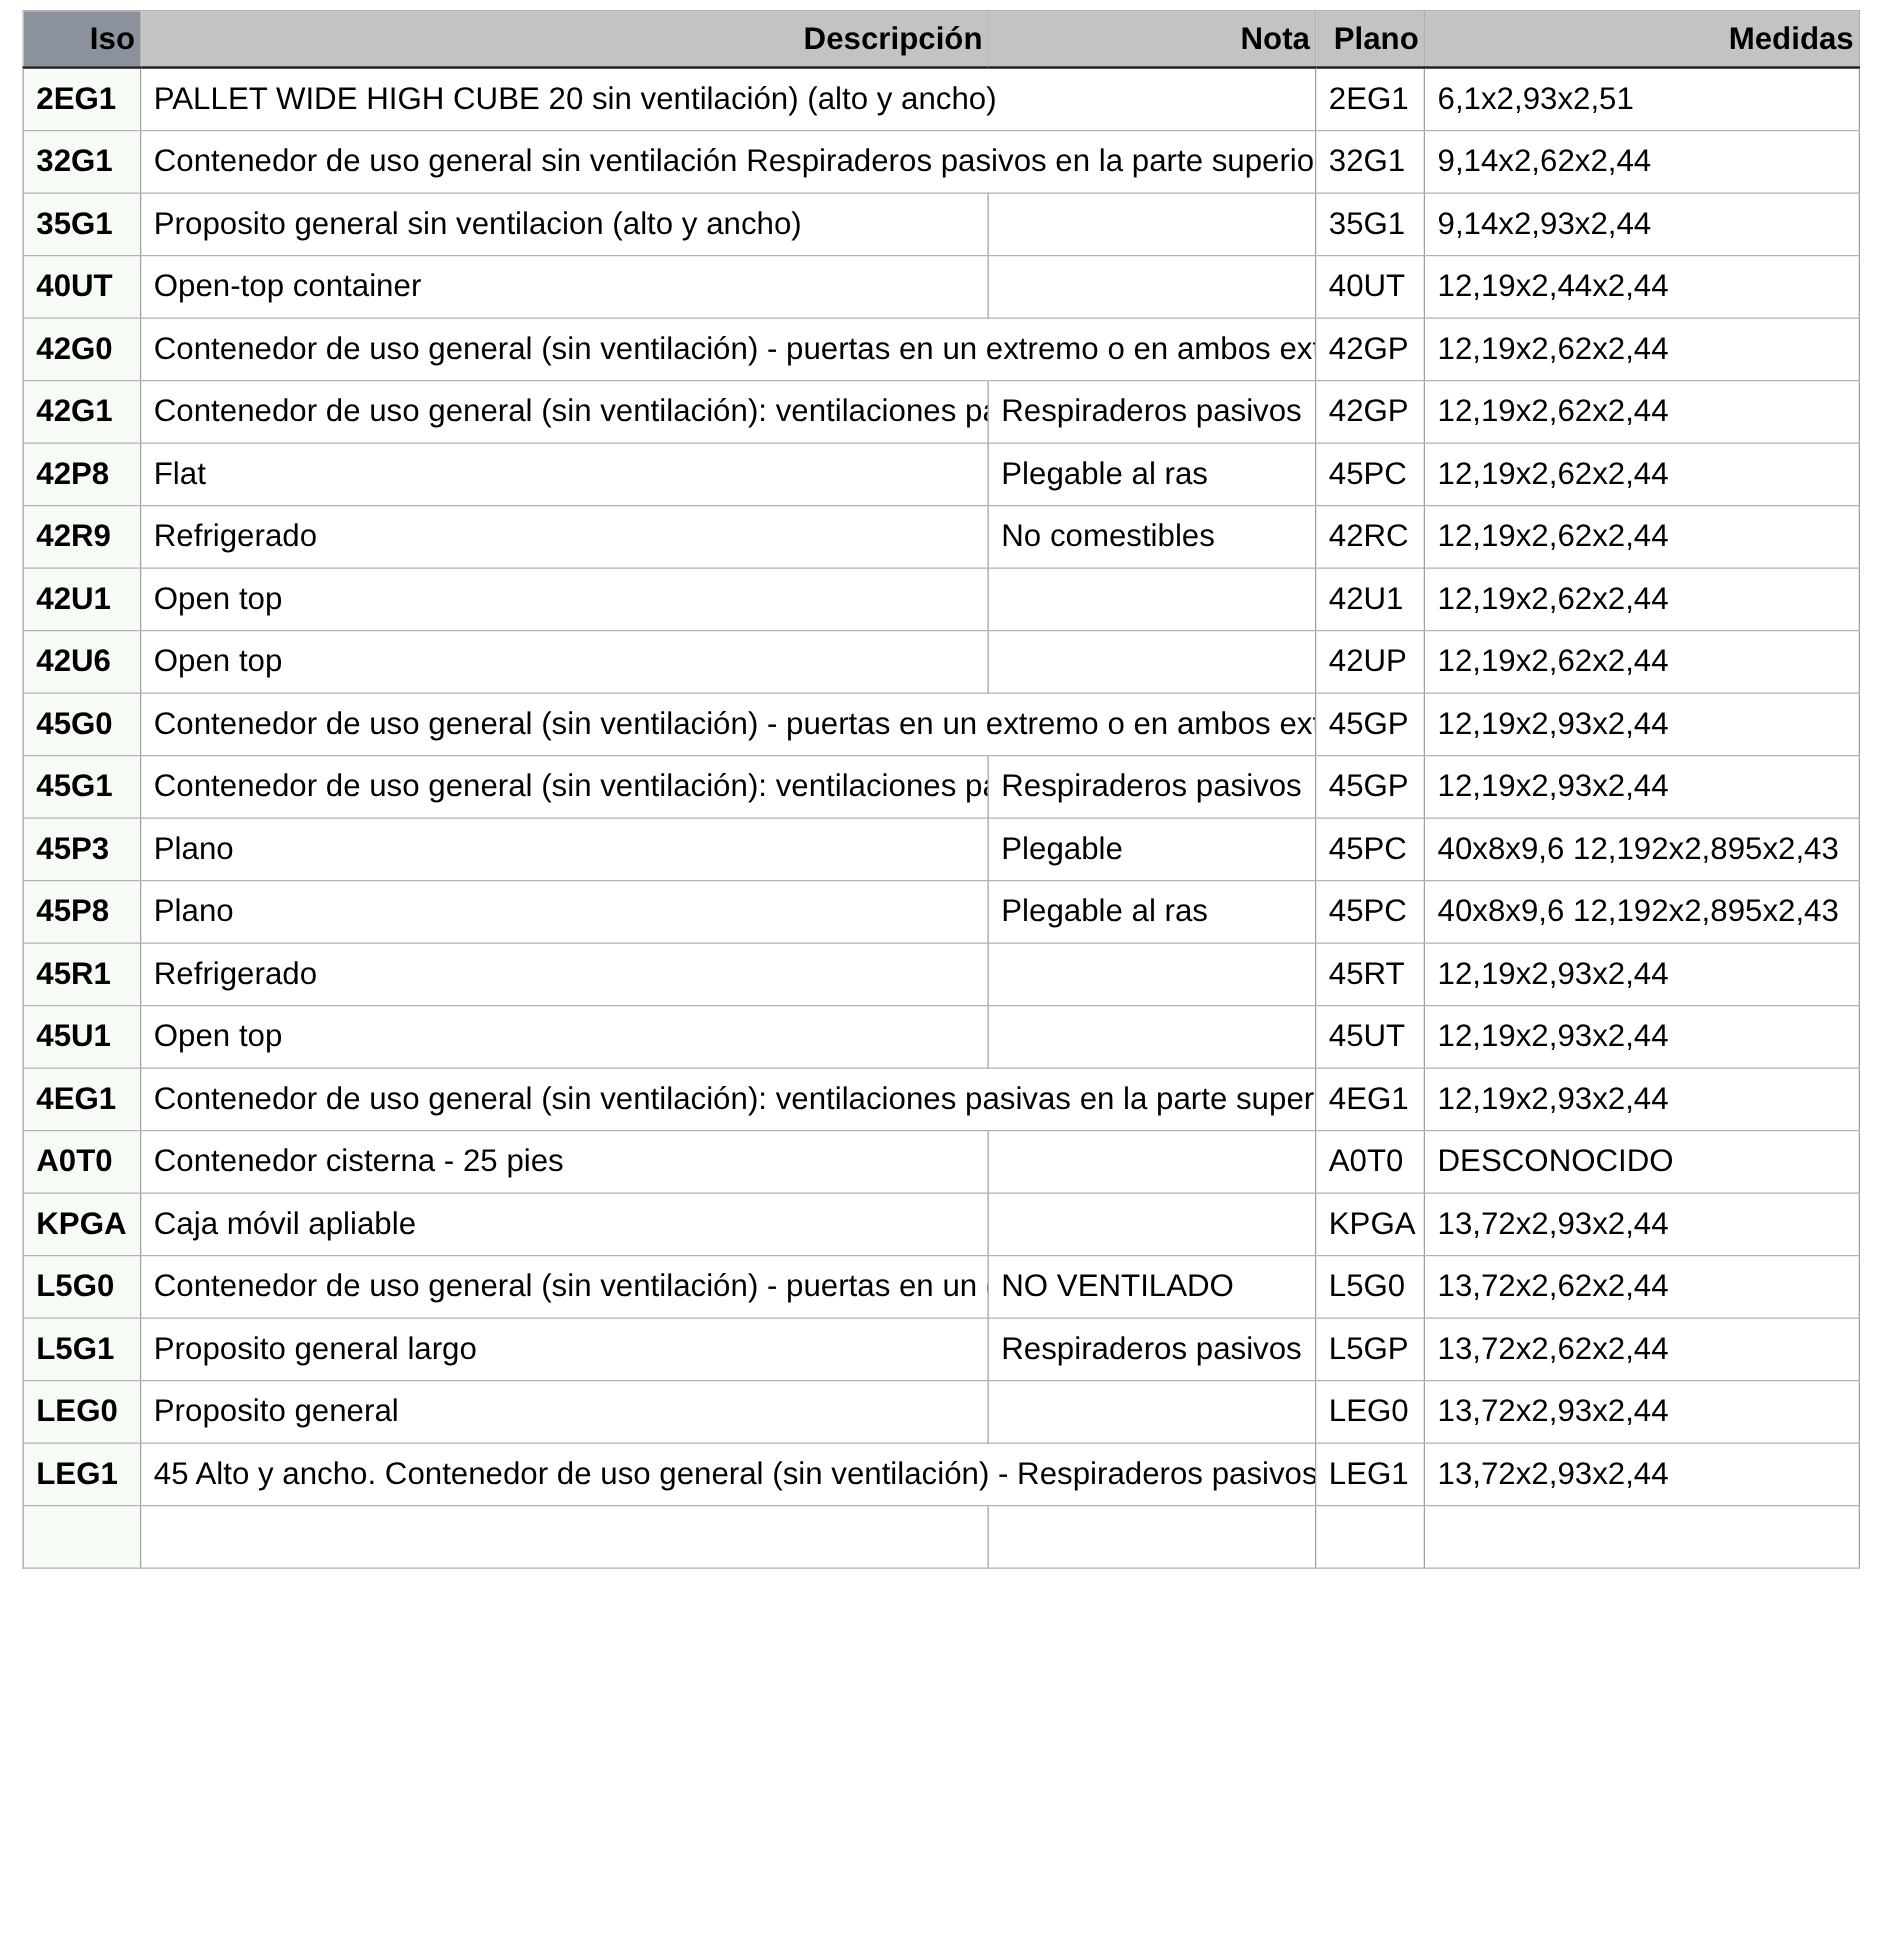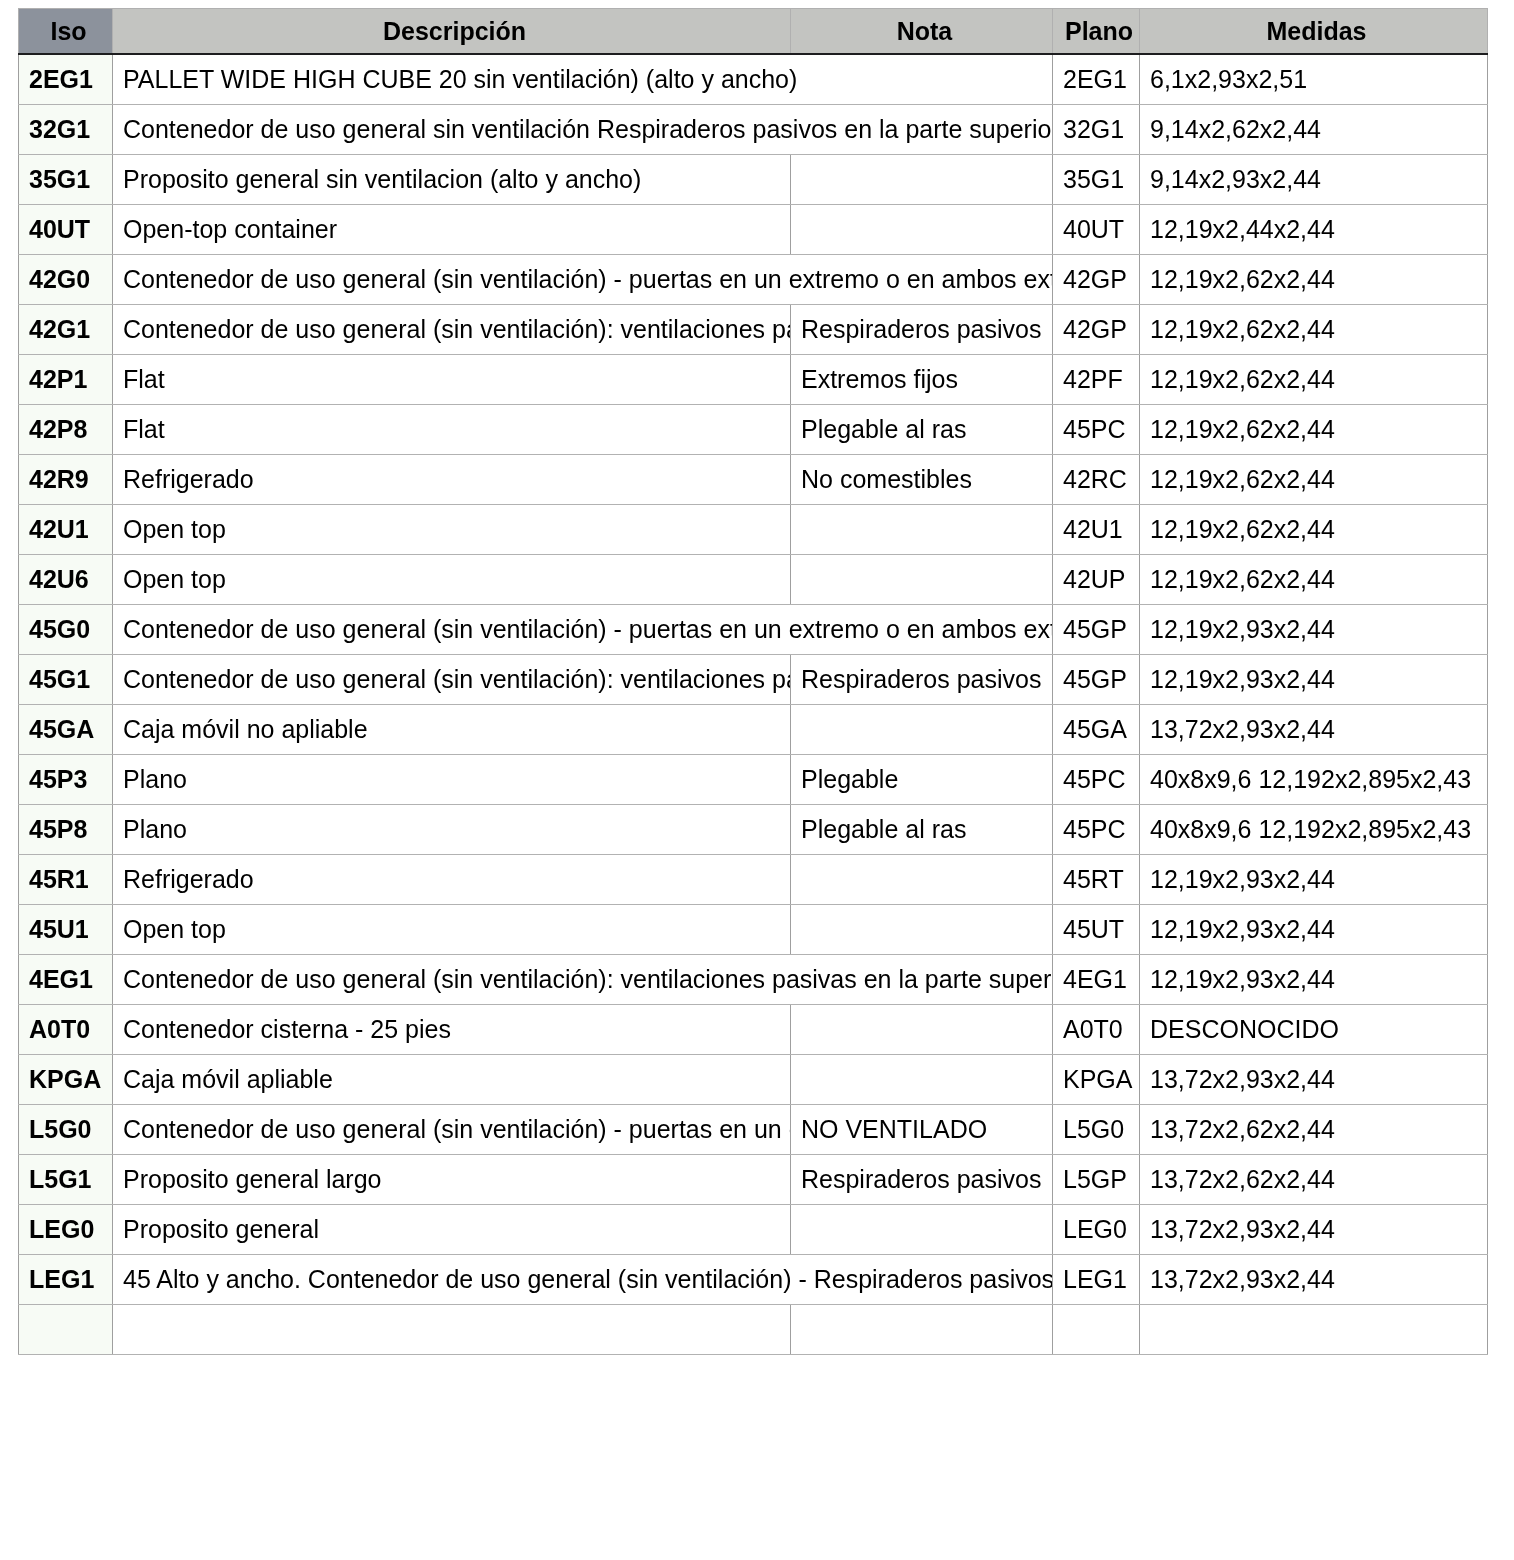--- a/index.html
+++ b/index.html
@@ -22,21 +22,21 @@
     width: 1469px;
     table-layout: fixed;
     border-collapse: collapse;
     font-family: "Liberation Sans", "DejaVu Sans", sans-serif;
     font-size: 25px;
     color: #000000;
   }
   table.iso-table th {
     background: var(--header-bg, #c3c4c1);
     font-weight: bold;
-    text-align: center;
+    text-align: right;
     height: 44px;
     padding: 0 4px 0 10px;
     border: 1px solid #b0b0b0;
     border-bottom: 2px solid #1d1d1f;
     overflow: hidden;
     white-space: nowrap;
   }
   table.iso-table th.iso-h {
     background: var(--header-iso-bg, #8c929c);
   }
@@ -113,27 +113,20 @@
           <td class="medidas">12,19x2,62x2,44</td>
         </tr>
         <tr>
           <td class="iso">42G1</td>
           <td class="desc">Contenedor de uso general (sin ventilación): ventilaciones pasivas</td>
           <td class="nota">Respiraderos pasivos</td>
           <td class="grupo">42GP</td>
           <td class="medidas">12,19x2,62x2,44</td>
         </tr>
         <tr>
-          <td class="iso">42P1</td>
-          <td class="desc">Flat</td>
-          <td class="nota">Extremos fijos</td>
-          <td class="grupo">42PF</td>
-          <td class="medidas">12,19x2,62x2,44</td>
-        </tr>
-        <tr>
           <td class="iso">42P8</td>
           <td class="desc">Flat</td>
           <td class="nota">Plegable al ras</td>
           <td class="grupo">45PC</td>
           <td class="medidas">12,19x2,62x2,44</td>
         </tr>
         <tr>
           <td class="iso">42R9</td>
           <td class="desc">Refrigerado</td>
           <td class="nota">No comestibles</td>
@@ -159,27 +152,20 @@
           <td class="desc" colspan="2">Contenedor de uso general (sin ventilación) - puertas en un extremo o en ambos extremos</td>
           <td class="grupo">45GP</td>
           <td class="medidas">12,19x2,93x2,44</td>
         </tr>
         <tr>
           <td class="iso">45G1</td>
           <td class="desc">Contenedor de uso general (sin ventilación): ventilaciones pasivas</td>
           <td class="nota">Respiraderos pasivos</td>
           <td class="grupo">45GP</td>
           <td class="medidas">12,19x2,93x2,44</td>
-        </tr>
-        <tr>
-          <td class="iso">45GA</td>
-          <td class="desc">Caja móvil no apliable</td>
-          <td class="nota"></td>
-          <td class="grupo">45GA</td>
-          <td class="medidas">13,72x2,93x2,44</td>
         </tr>
         <tr>
           <td class="iso">45P3</td>
           <td class="desc">Plano</td>
           <td class="nota">Plegable</td>
           <td class="grupo">45PC</td>
           <td class="medidas">40x8x9,6 12,192x2,895x2,43</td>
         </tr>
         <tr>
           <td class="iso">45P8</td>

